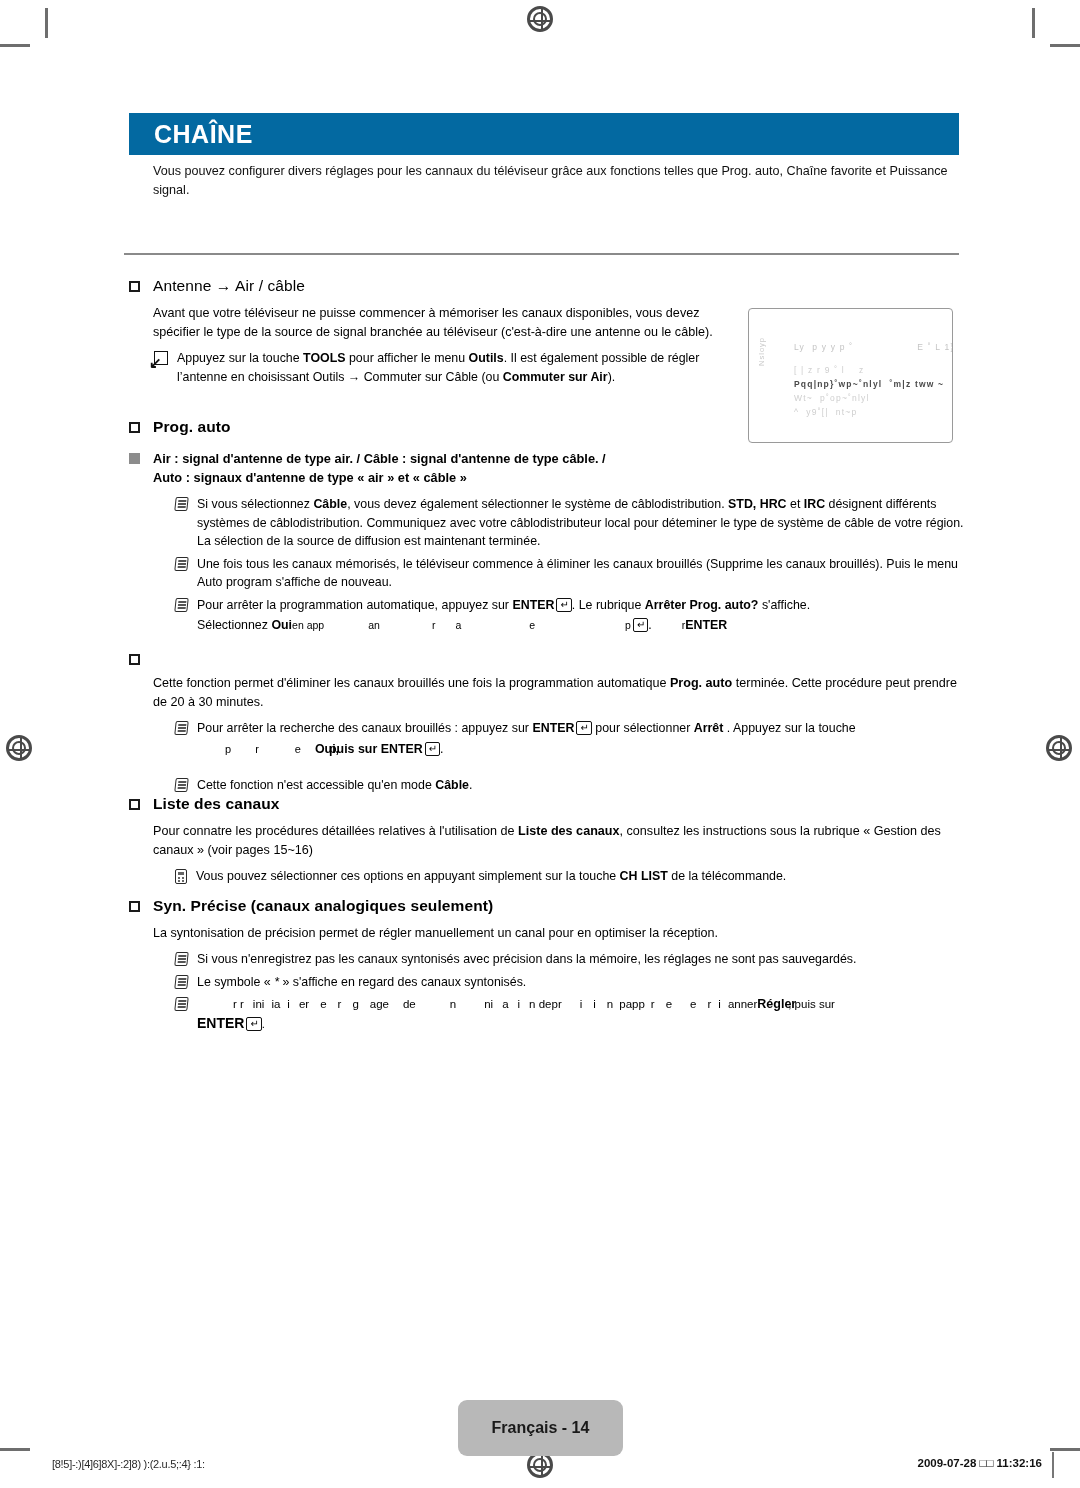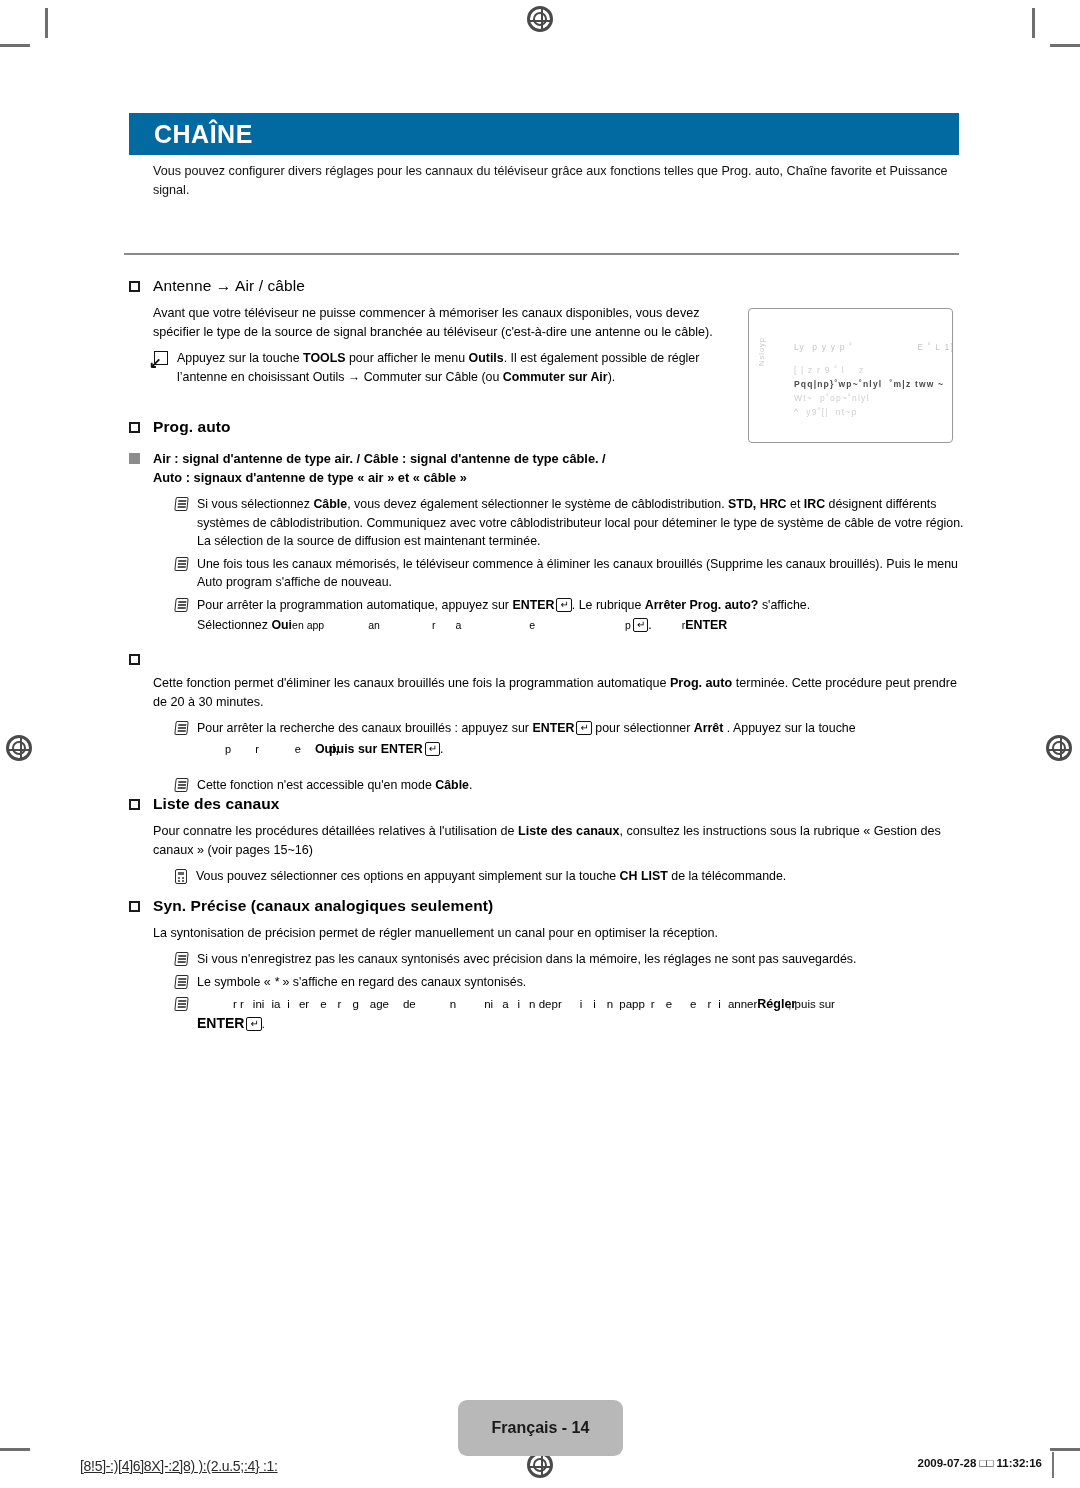--- a/index.html
+++ b/index.html
@@ -143,24 +143,23 @@
 
   
   .footer-tab {
     position: absolute; left: 458px; top: 1400px;
     width: 165px; height: 56px;
     background: #b8b8b8; border-radius: 9px;
     display: flex; align-items: center; justify-content: center;
   }
   .footer-tab span { font-size: 16px; font-weight: bold; color: #1a1a1a; }
   .foot-left {
-    position: absolute; left: 80px; top: 1458px;
-    font-size: 14px; color: #2a2a2a; letter-spacing: -.3px;
+    position: absolute; left: 52px; top: 1458px;
+    font-size: 11px; color: #2a2a2a; letter-spacing: -.3px;
     font-family: "Liberation Sans", sans-serif;
-    text-decoration: underline;
   }
   .foot-right {
     position: absolute; right: 38px; top: 1457px;
     font-size: 11.5px; font-weight: bold; color: #111;
   }
   .foot-rule { position: absolute; right: 26px; top: 1452px; width: 2px; height: 26px; background:#777; }
   .gap { display:inline-block; }
 </style>
 </head>
 <body>

